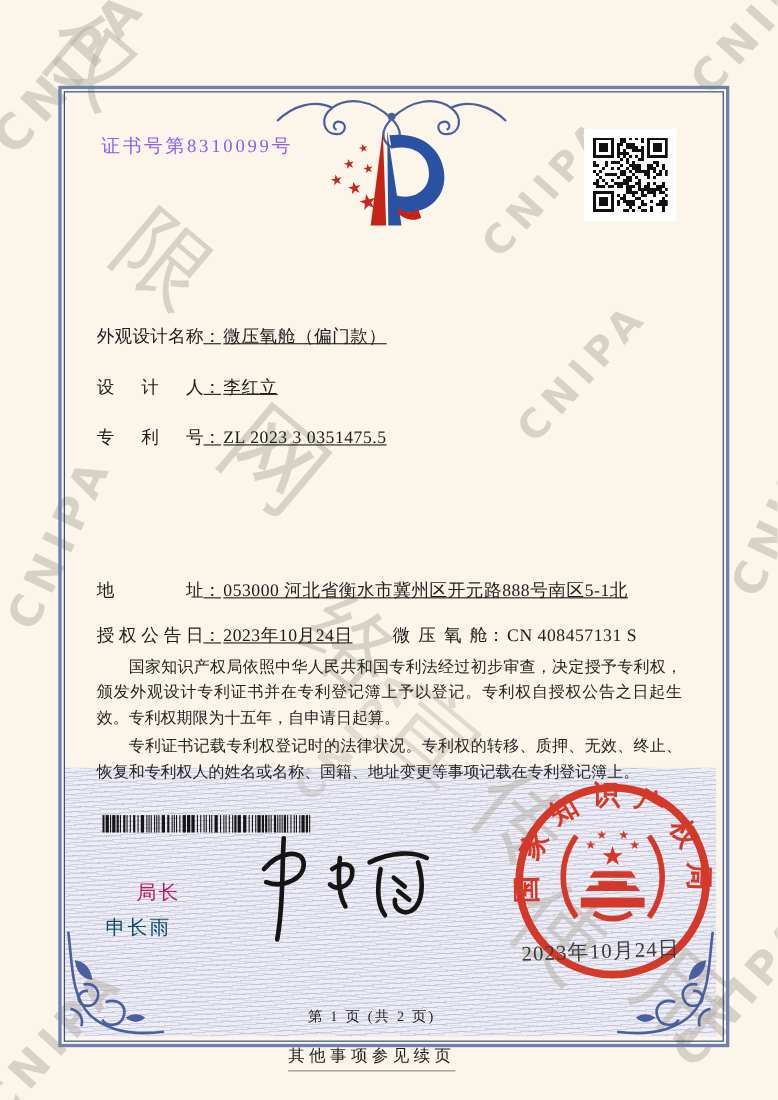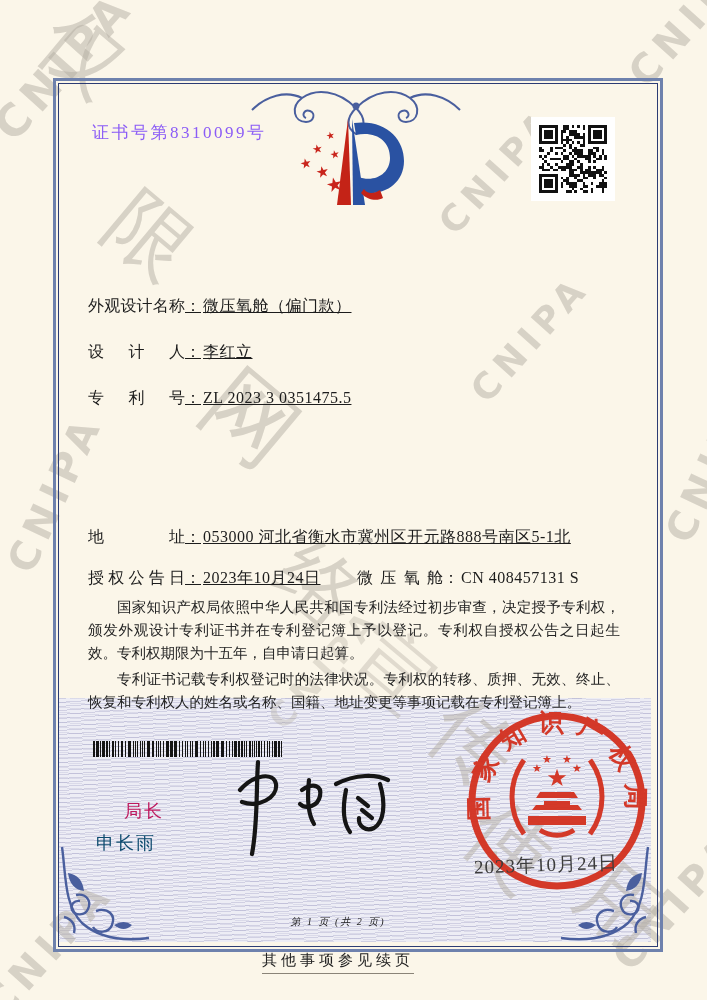--- a/index.html
+++ b/index.html
@@ -32,21 +32,21 @@
   .flabel{display:inline-block;width:97px;text-align:justify;text-align-last:justify;vertical-align:bottom;}
   .fcolon{margin:0 2px 0 0;}
   .fvalue{letter-spacing:.5px;}
   .grant2{position:absolute;left:269px;top:0;white-space:nowrap;}
   .glabel{display:inline-block;width:86px;text-align:justify;text-align-last:justify;vertical-align:bottom;}
   .paras{left:88px;top:596px;width:532px;font-size:14.5px;line-height:23px;color:#242424;text-align:justify;}
   .paras p{margin:0 0 3px 0;text-indent:2em;}
   .sans{font-family:"Liberation Sans",sans-serif;}
   .signer-title{left:96px;top:799px;font-size:18px;letter-spacing:2px;color:#be185d;margin-left:28px;}
   .signer-name{left:96px;top:831px;font-size:18px;letter-spacing:2px;color:#0c4a6e;}
-  .page-info{left:338px;top:915px;transform:translateX(-50%);font-size:10px;letter-spacing:2px;color:#222;white-space:nowrap;font-style:italic;}
+  .page-info{left:338px;top:915px;transform:translateX(-50%);font-size:13px;letter-spacing:2px;color:#222;white-space:nowrap;}
   .cont-note{left:338px;top:951px;transform:translateX(-50%);font-size:15px;letter-spacing:4px;color:#222;white-space:nowrap;
     padding-bottom:3px;border-bottom:1px solid #8a8478;}
 
   
   .logo{left:288px;top:113px;width:130px;height:95px;z-index:4;}
   .logo .star{position:absolute;color:#c9251c;line-height:1;transform:rotate(-12deg);}
 
   
   .qr-pad{left:531px;top:117px;width:84px;height:84px;background:#fff;z-index:4;}
   .qr{left:539px;top:125px;z-index:5;}

